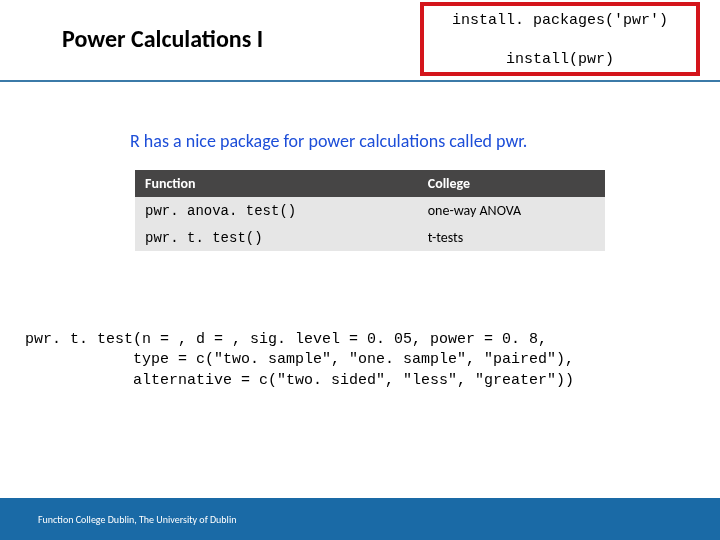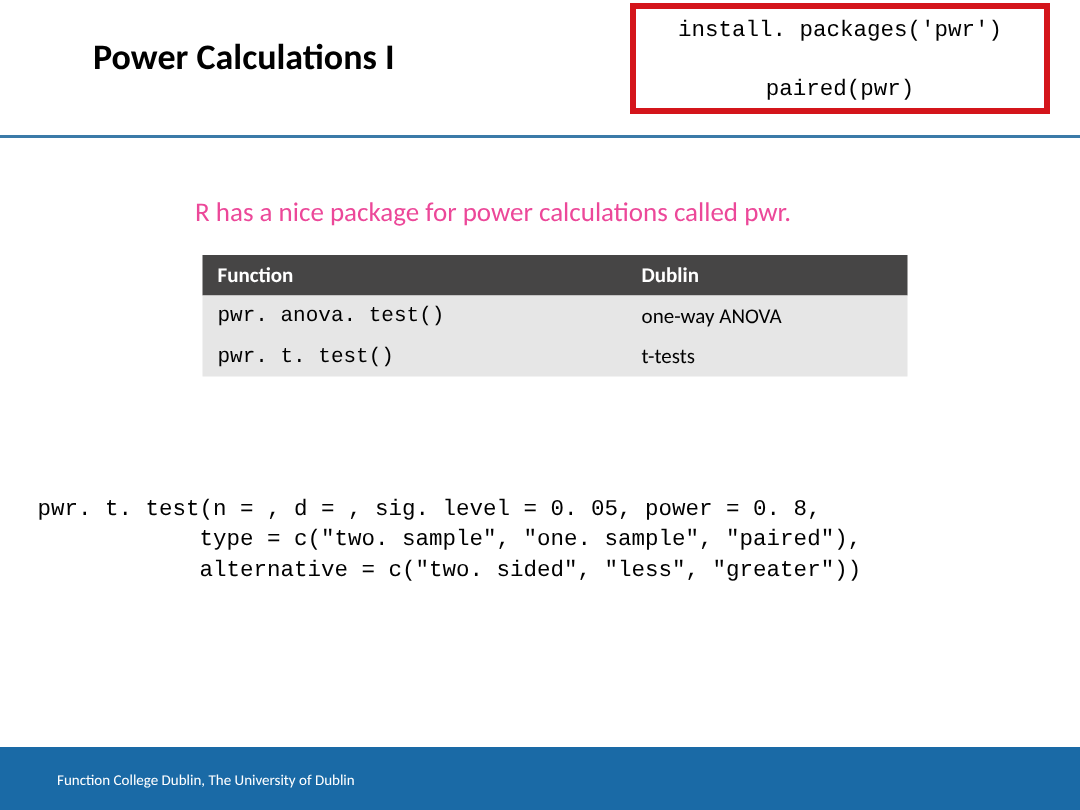--- a/index.html
+++ b/index.html
@@ -6,21 +6,21 @@
   body {
     width: 720px;
     height: 540px;
     background: #fff;
     font-family: Calibri, "Segoe UI", Arial, sans-serif;
     position: relative;
     overflow: hidden;
   }
   .header {
     position: relative;
-    height: 92px;
+    height: 82px;
     border-bottom: 2px solid #3b7aa8;
   }
   .title {
     position: absolute;
     left: 62px;
     top: 24px;
     font-size: 24px;
     font-weight: bold;
     color: #000;
   }
@@ -41,21 +41,21 @@
     justify-content: space-between;
     text-align: center;
   }
   .codebox .line1 { }
   .codebox .line2 { }
   .intro {
     position: absolute;
     left: 130px;
     top: 130px;
     font-size: 18px;
-    color: #ec4899;
+    color: #1d4ed8;
   }
   .tbl {
     position: absolute;
     left: 135px;
     top: 170px;
     width: 470px;
     border-collapse: collapse;
     font-size: 14px;
   }
   .tbl th {
@@ -98,31 +98,31 @@
     color: #fff;
   }
 </style>
 </head>
 <body>
 
 <div class="header">
   <div class="title">Power Calculations I</div>
   <div class="codebox">
     <div class="line1">install. packages('pwr')</div>
-    <div class="line2">paired(pwr)</div>
+    <div class="line2">install(pwr)</div>
   </div>
 </div>
 
 <div class="intro">R has a nice package for power calculations called pwr.</div>
 
 <table class="tbl">
   <tbody>
       <tr>
     <th>Function</th>
-    <th>Dublin</th>
+    <th>College</th>
   </tr>
   <tr class="alt">
     <td class="fn">pwr. anova. test()</td>
     <td>one-way ANOVA</td>
   </tr>
   <tr class="alt">
     <td class="fn">pwr. t. test()</td>
     <td>t-tests</td>
   </tr>
 </tbody>

